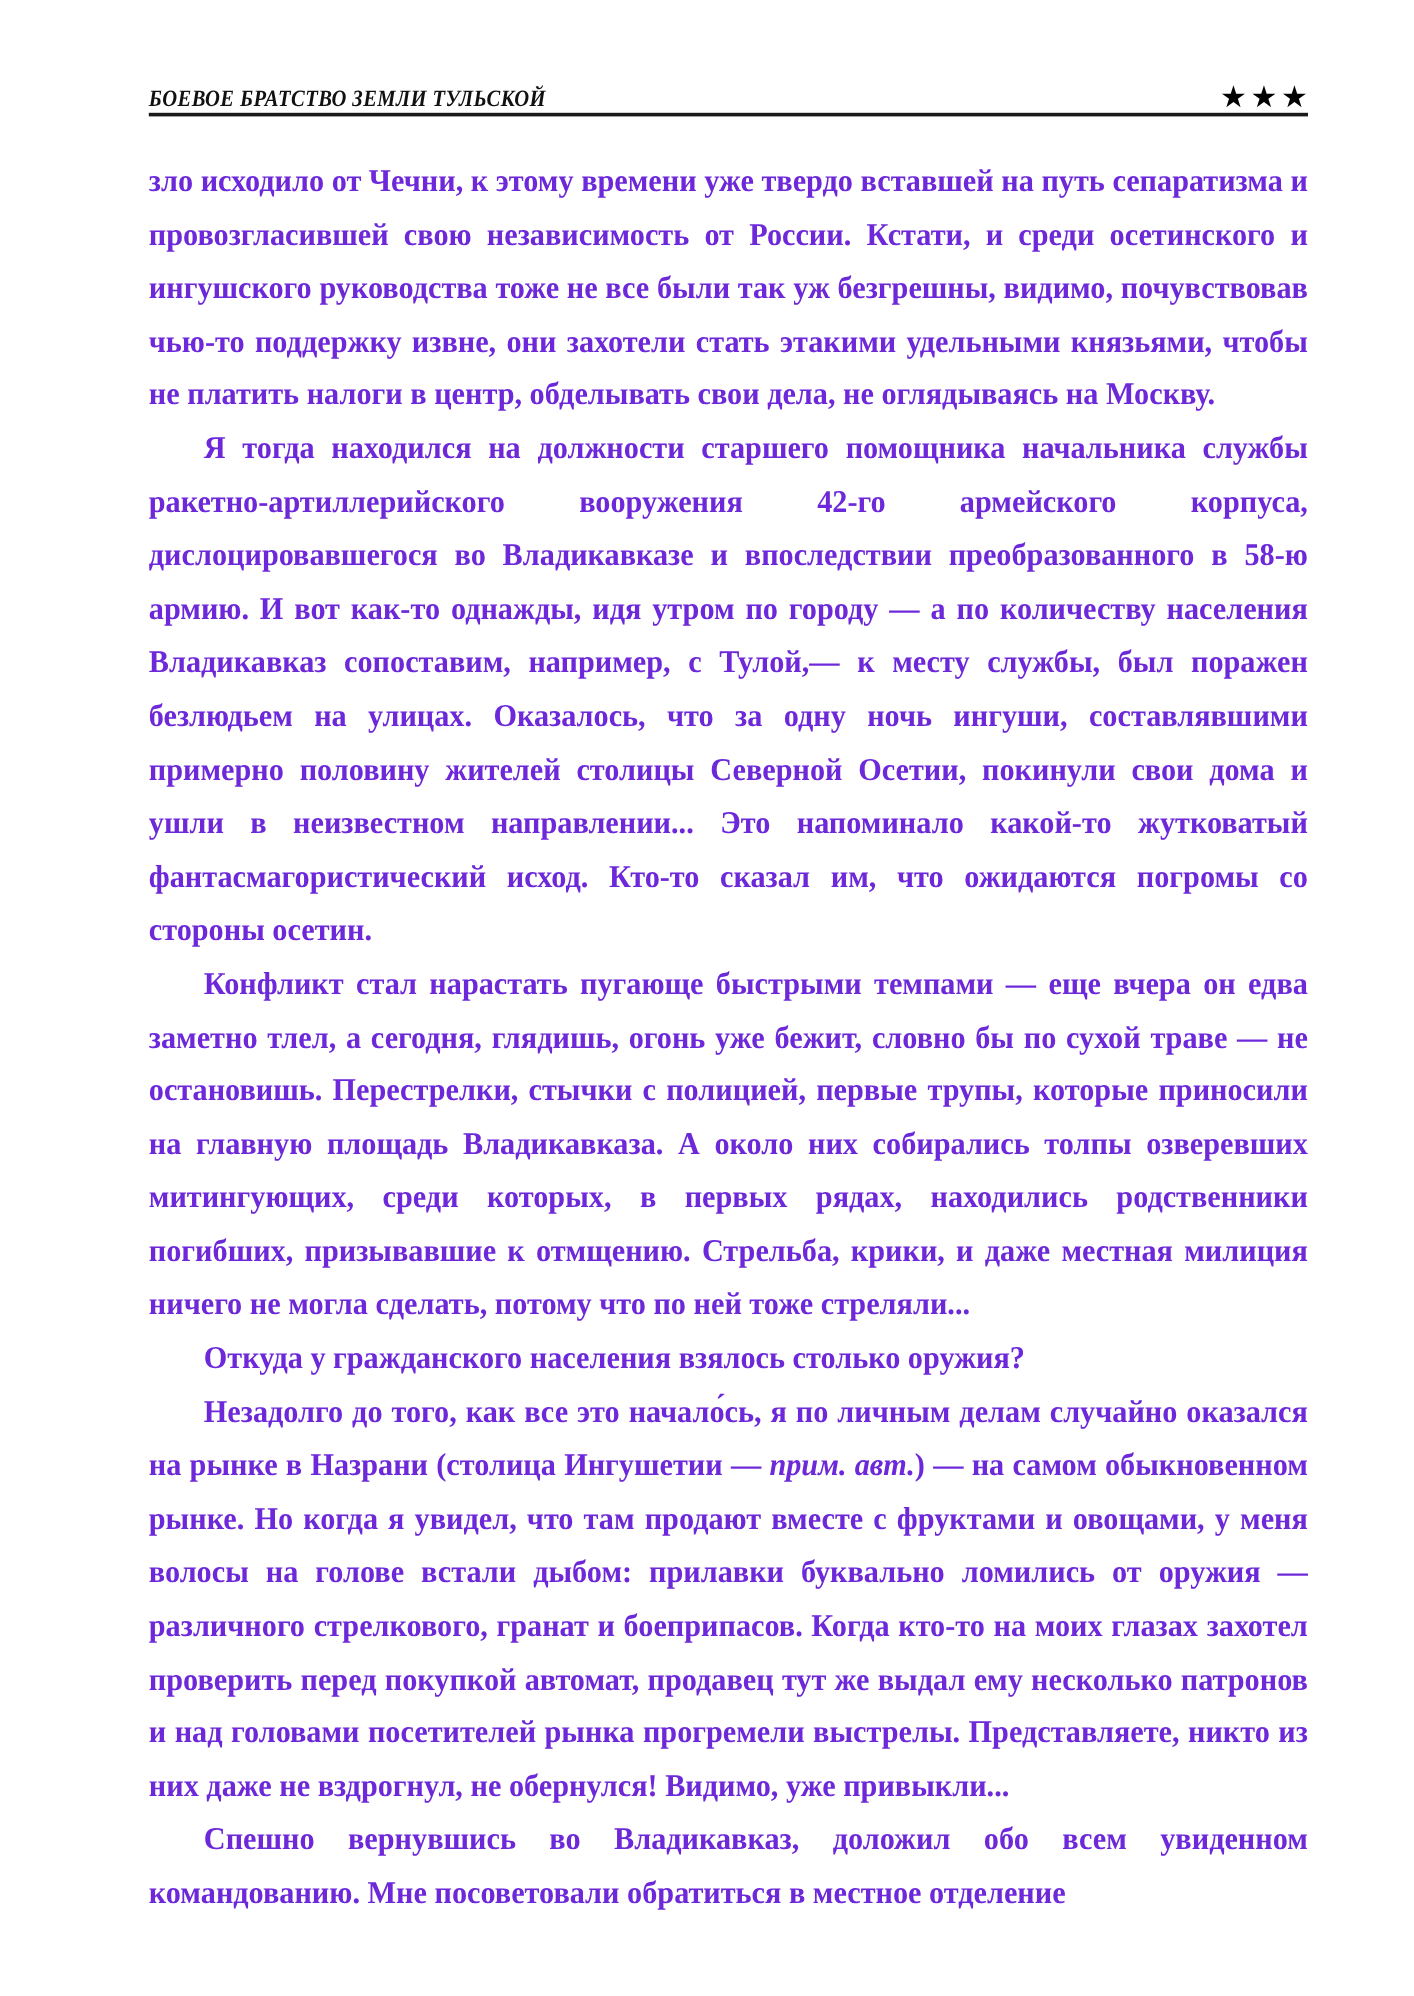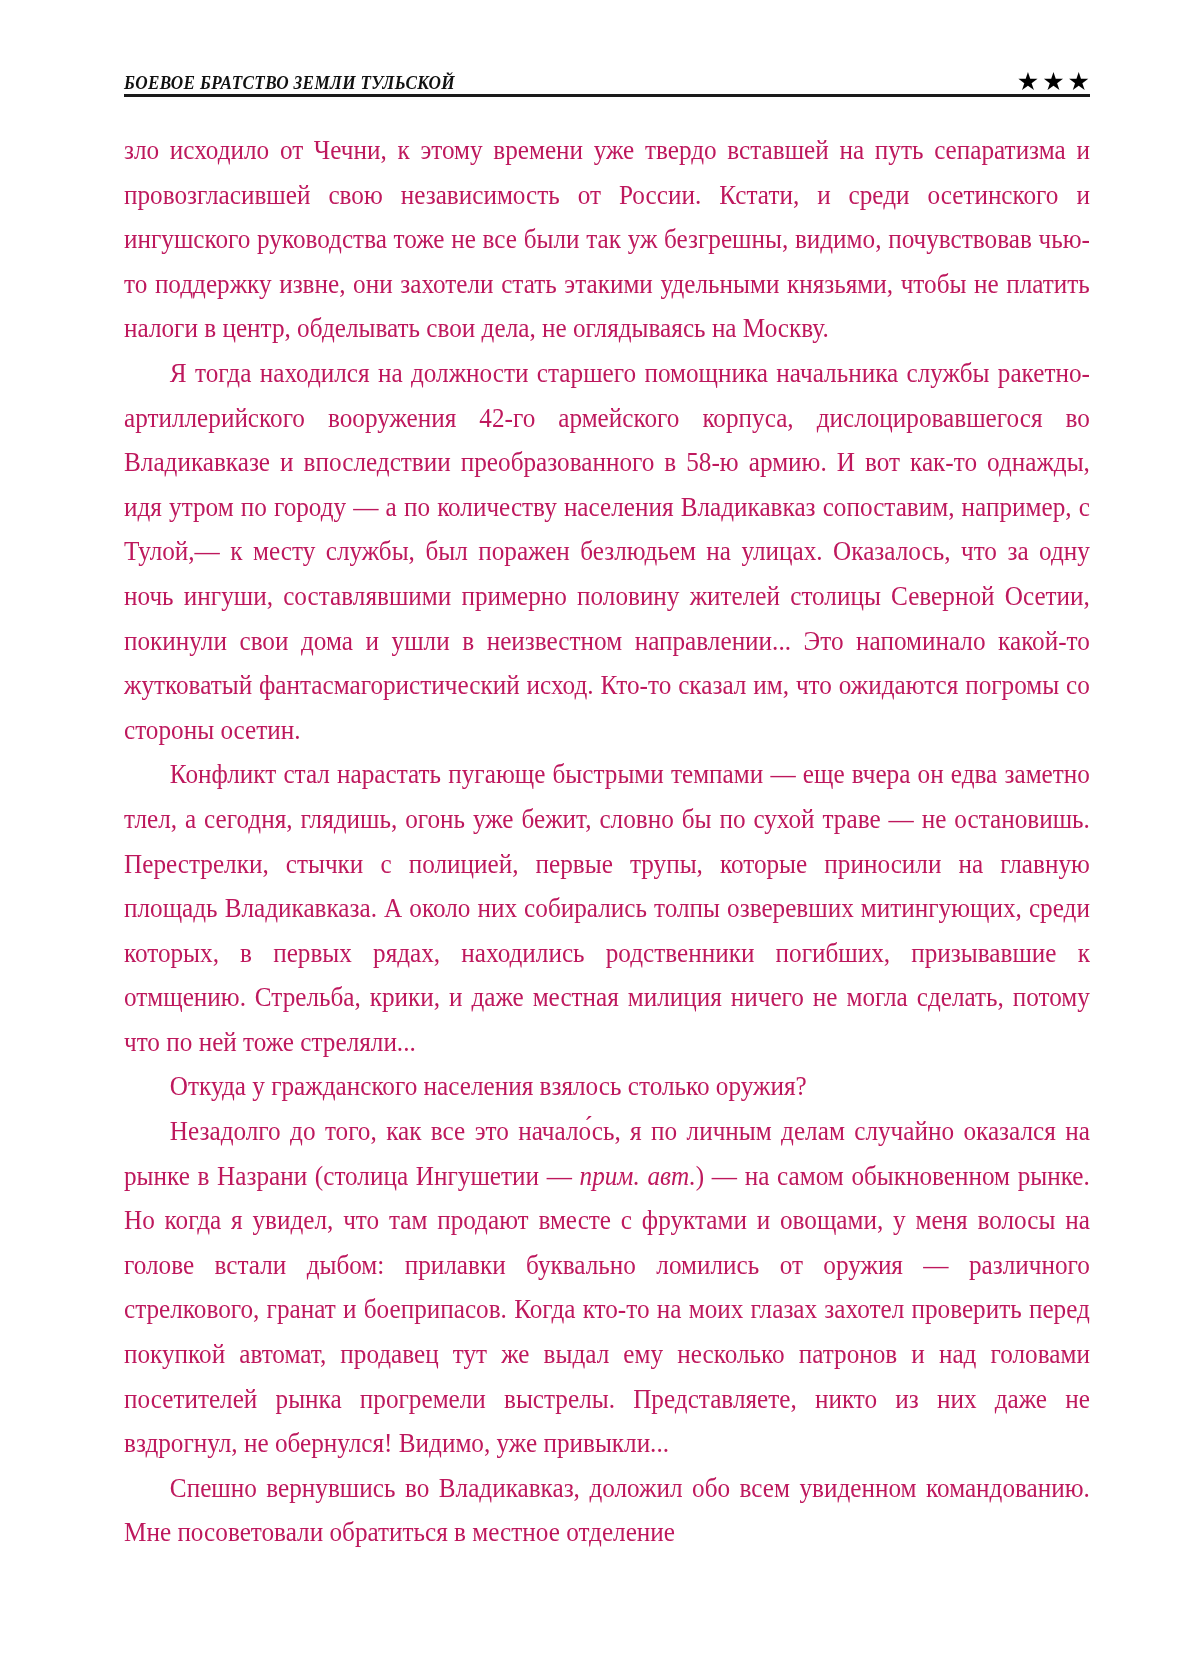--- a/index.html
+++ b/index.html
@@ -71,21 +71,22 @@
   
   .textblock {
     position: absolute;
     left: 124px;
     top: 128px;
     width: 966px;
     font-size: 26.4px;
     line-height: 44.6px;
     text-align: justify;
     text-justify: inter-word;
-    color: #be185d;
+    color: #6d28d9;
+    font-weight: bold;
     -webkit-font-smoothing: antialiased;
   }
 
   .textblock p {
     margin: 0;
     text-indent: 0;
     transform: scaleX(0.955);
     transform-origin: left top;
     width: 104.7%;
   }

